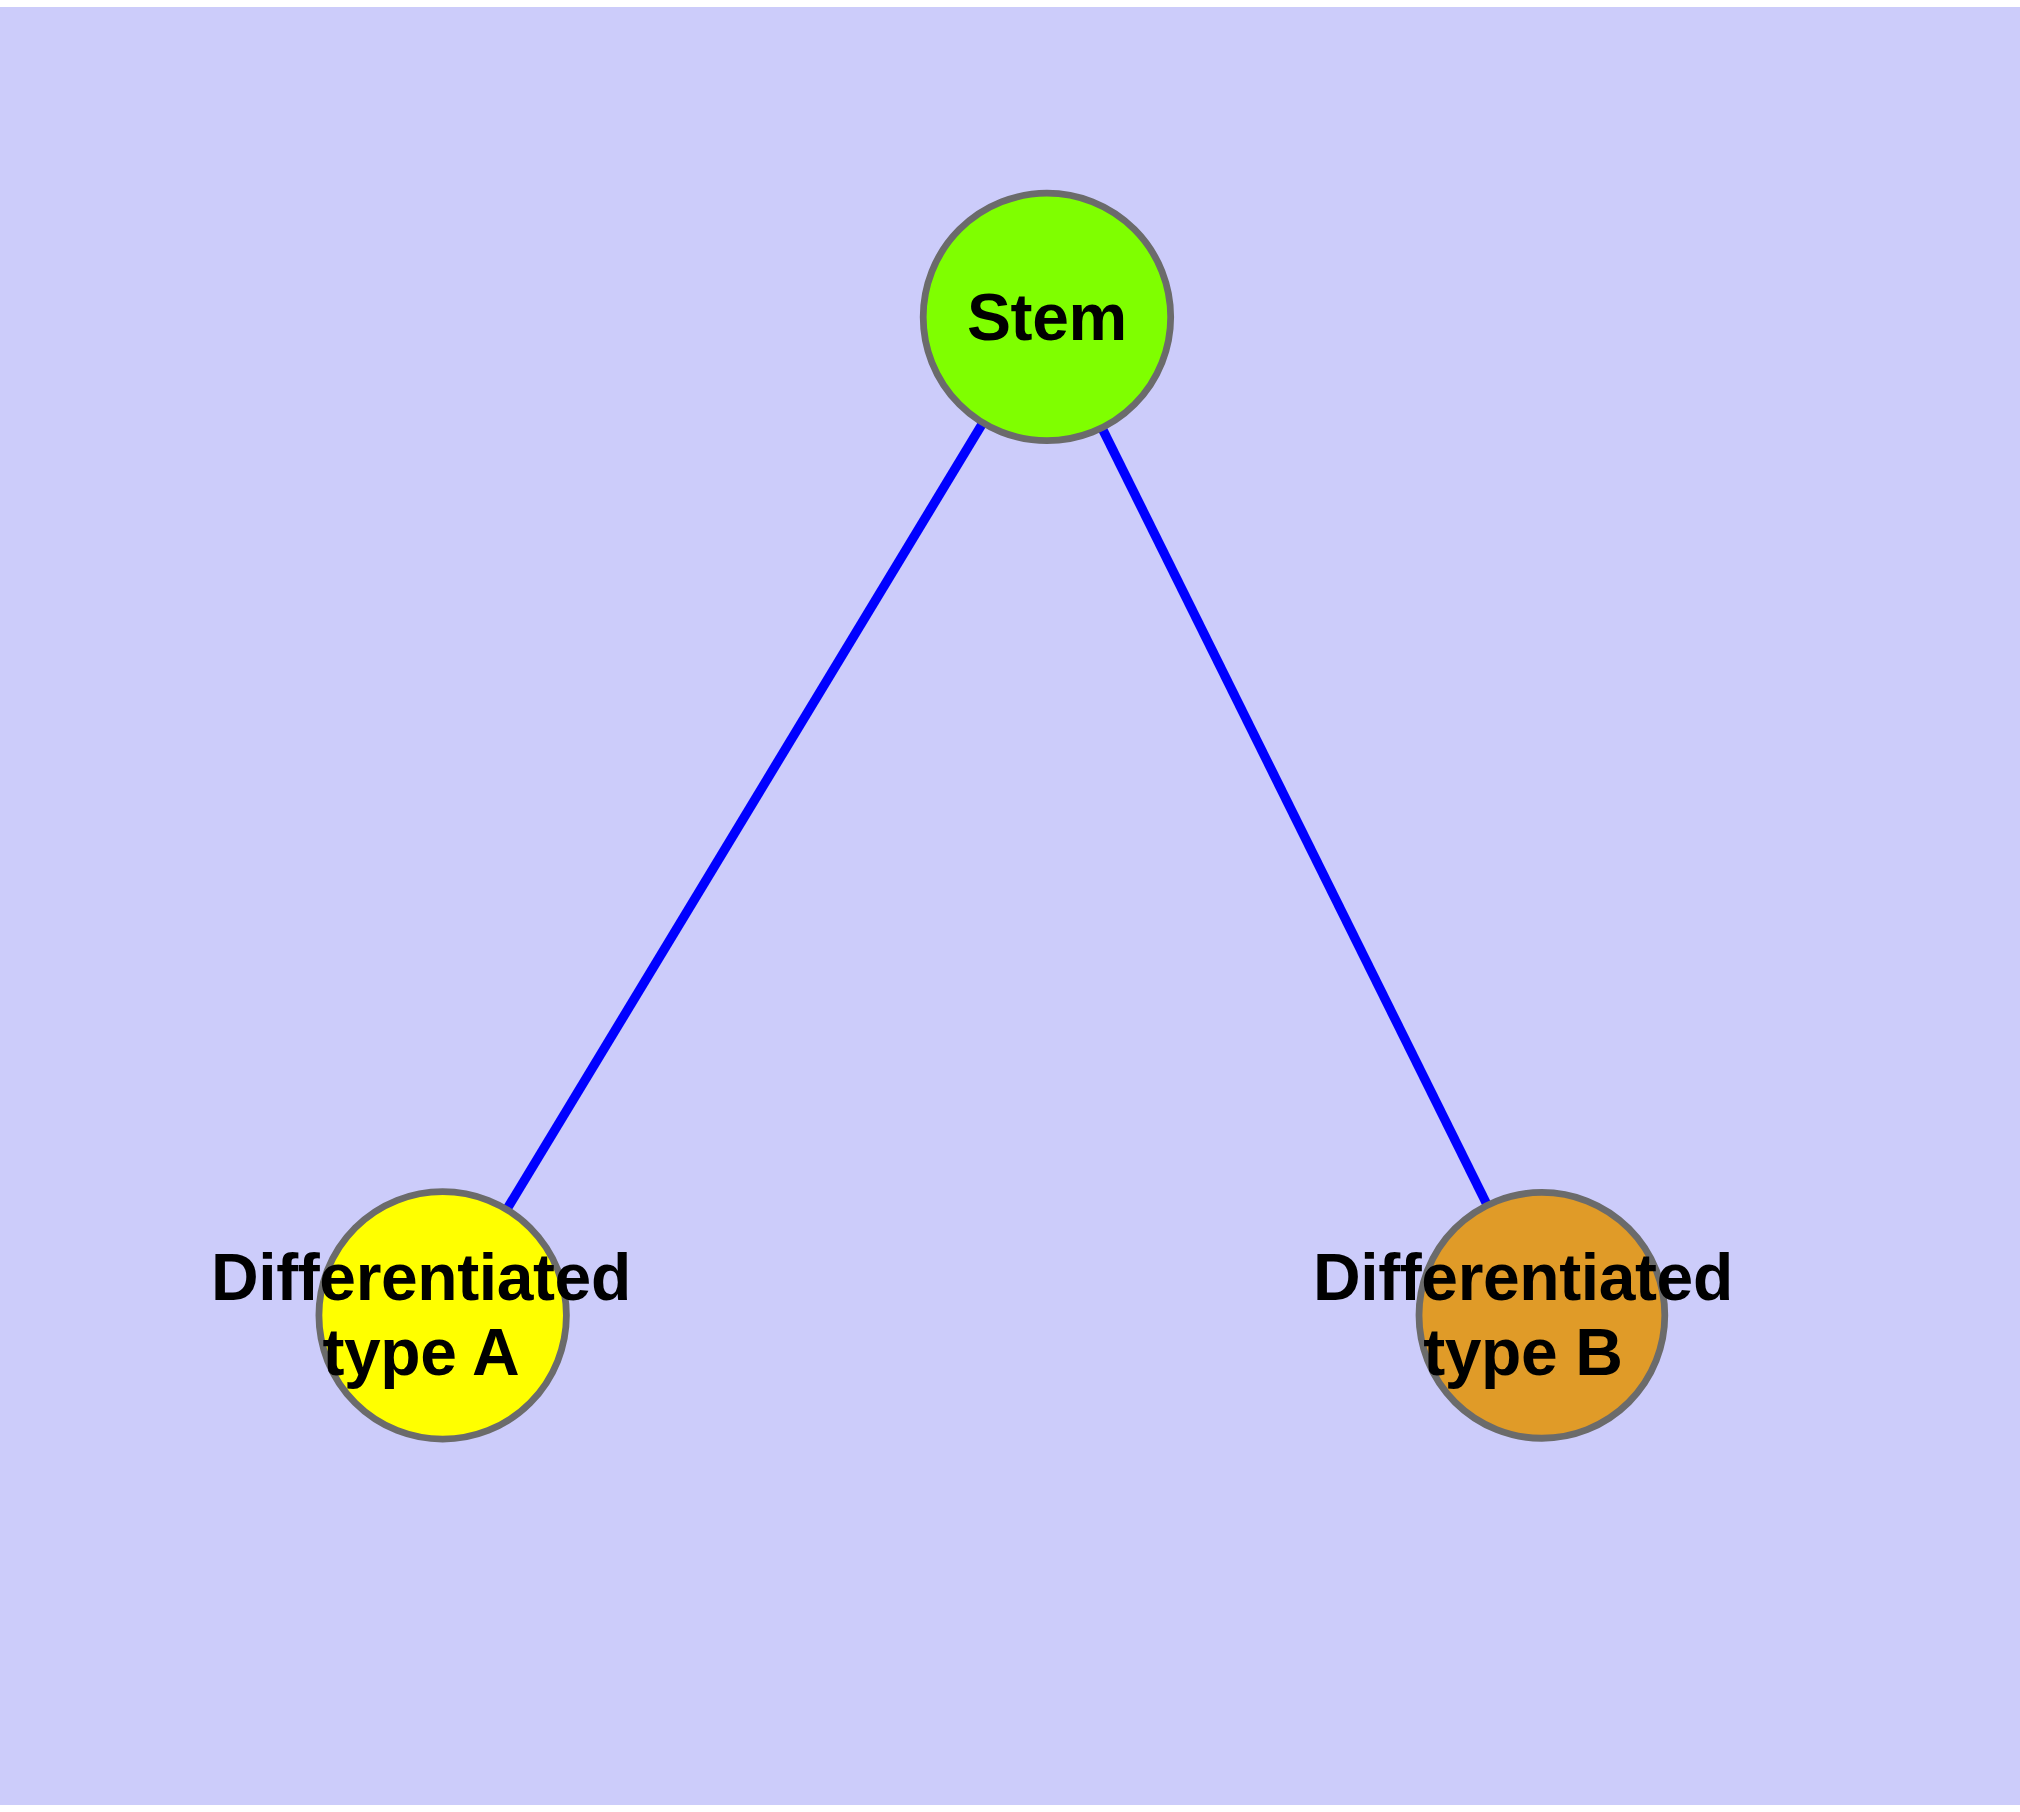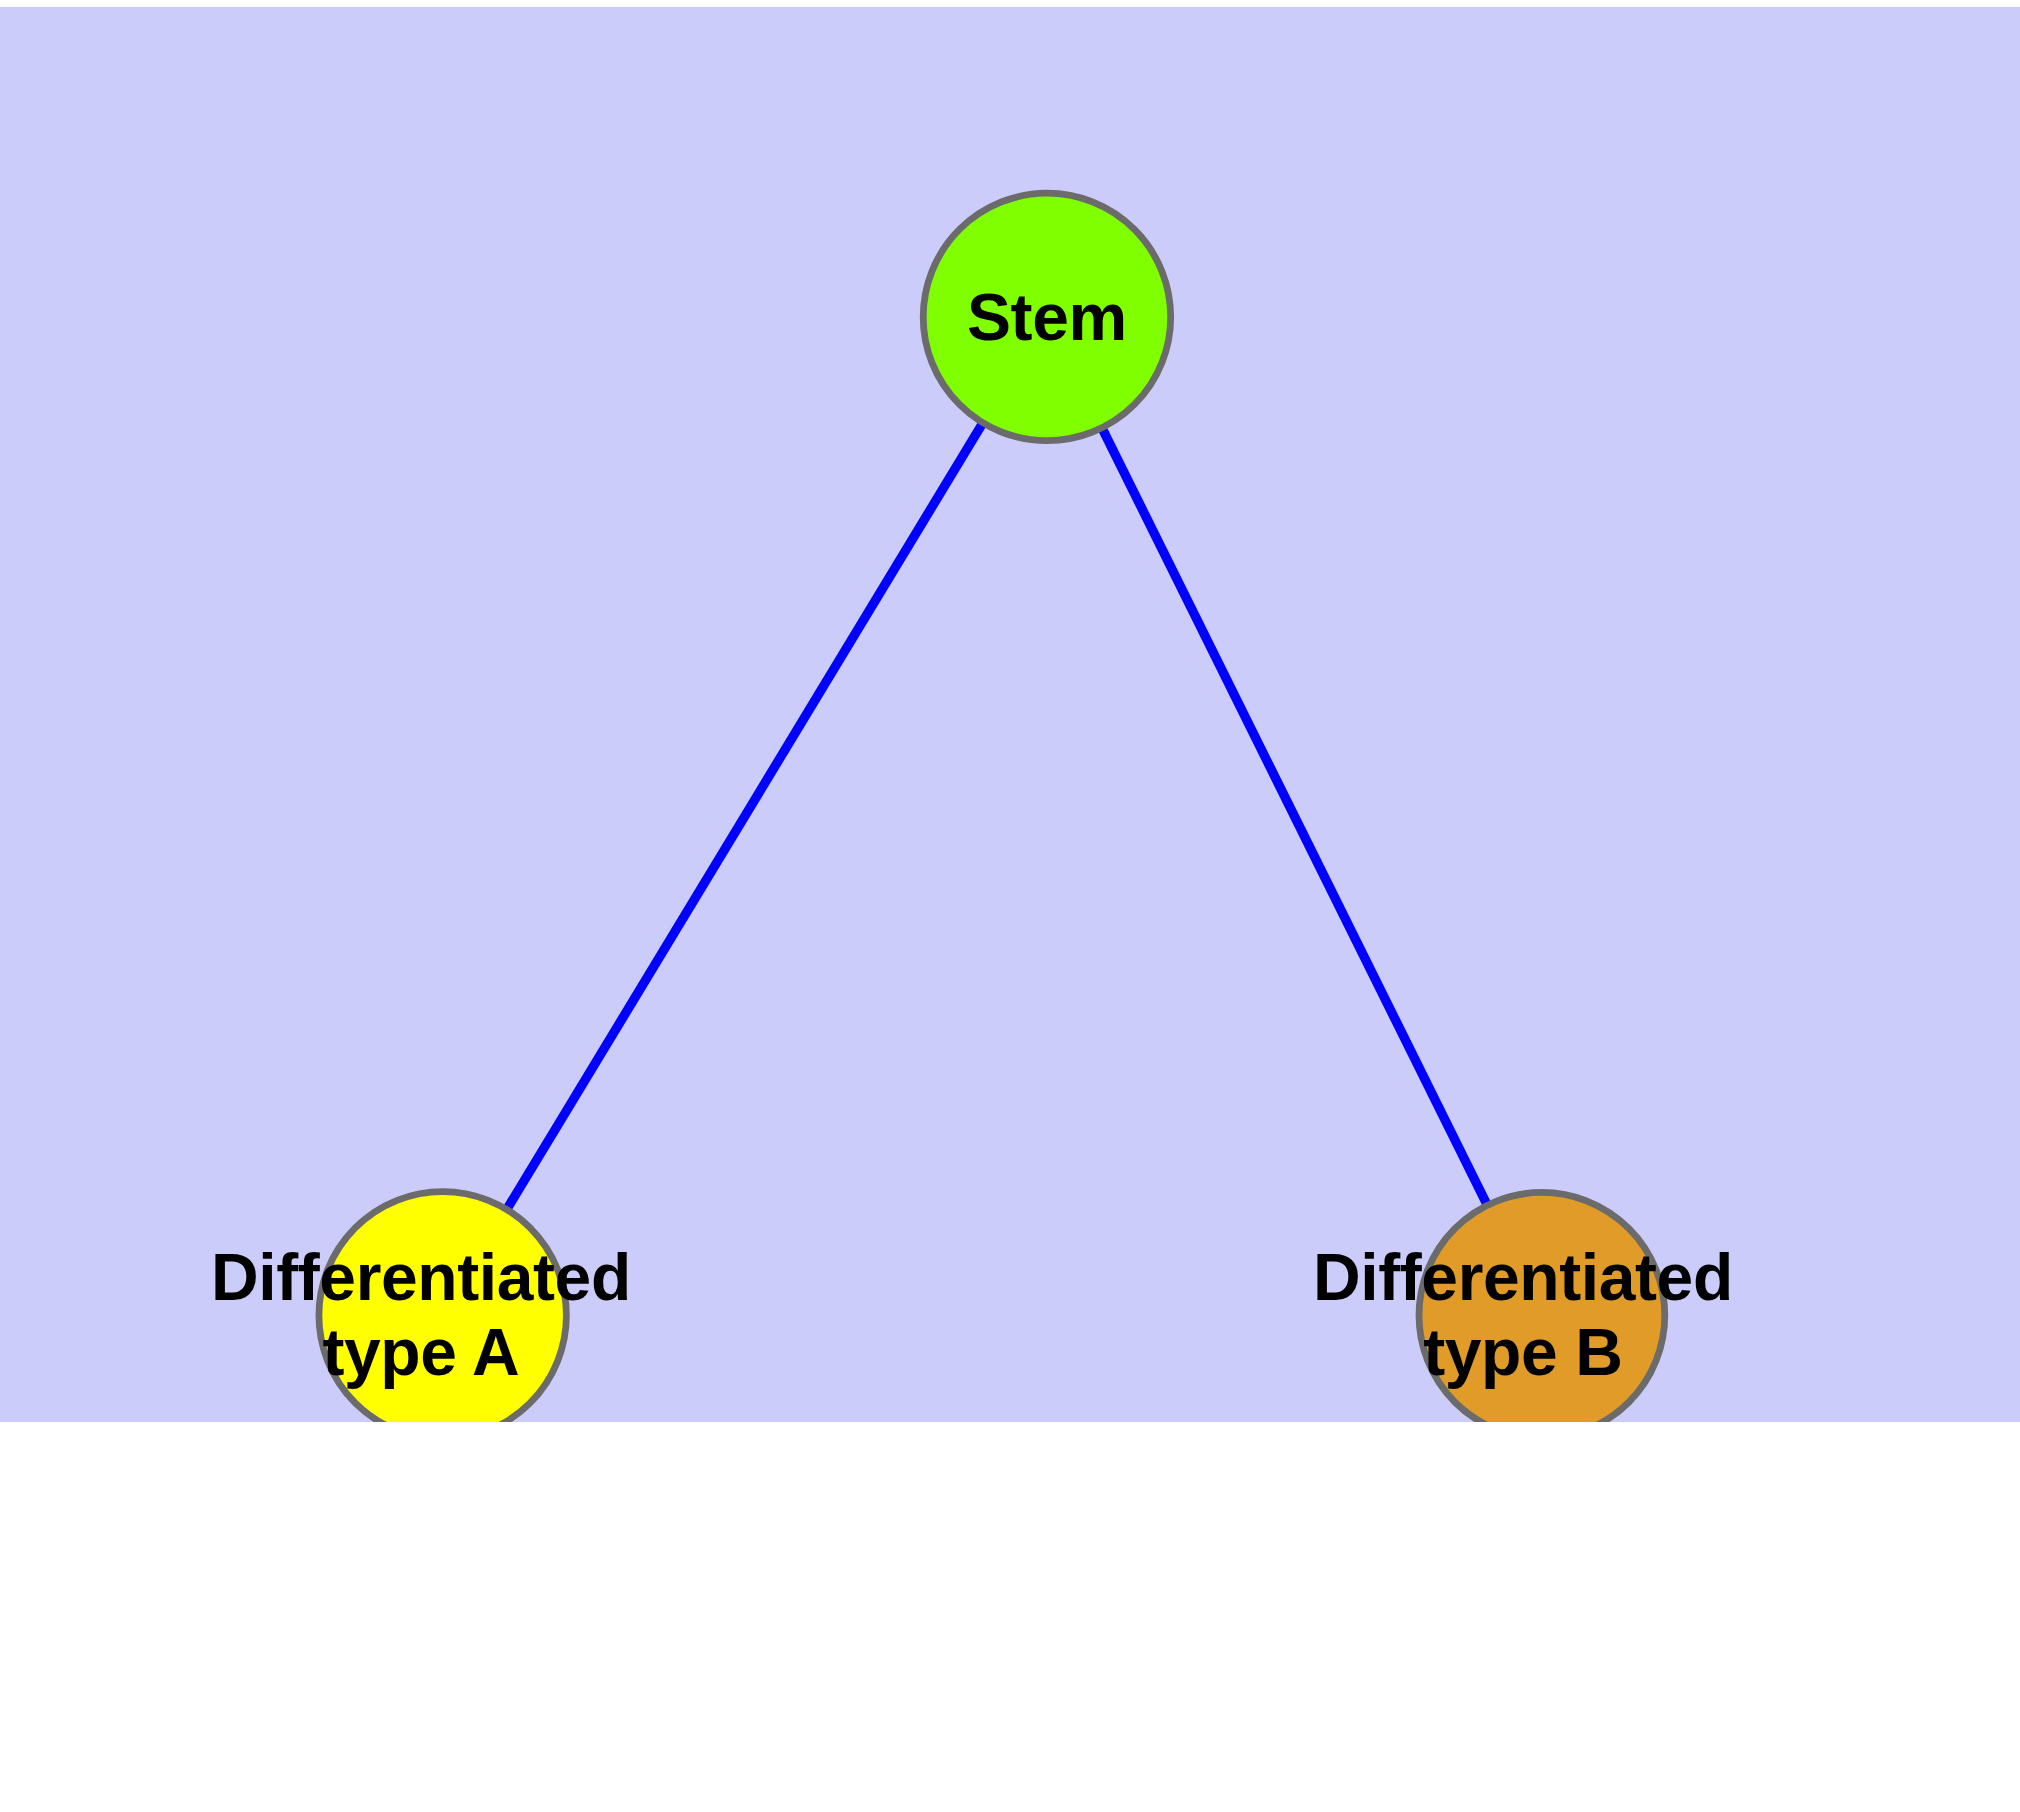--- a/index.html
+++ b/index.html
@@ -39,21 +39,21 @@
     line-height: 1.14;
     text-align: center;
     white-space: pre;
     letter-spacing: -0.4px;
     -webkit-font-smoothing: antialiased;
   }
 </style>
 </head>
 <body>
 
-<div id="stage" style="width: 2021px; height: 1422px; background: rgb(255, 255, 255);">
+<div id="stage" style="width: 2021px; height: 1812px; background: rgb(255, 255, 255);">
 
   <div id="canvas-bg" style="background: rgb(204, 204, 250);"></div>
 
   <svg id="graph-svg" viewBox="0 0 2384 2138" xmlns="http://www.w3.org/2000/svg">
     <g id="edges-layer">
         <line x1="1160.4364141655687" y1="497.1920113786255" x2="596.5635858344313" y2="1428.8079886213745" stroke="#0000ff" stroke-width="11" stroke-linecap="butt"></line>
         <line x1="1298.9603009791658" y1="503.0158125915367" x2="1755.4838677776338" y2="1423.88013055146" stroke="#0000ff" stroke-width="11" stroke-linecap="butt"></line>
       </g>
     <g id="nodes-layer">
         <circle cx="1235" cy="374" r="146" fill="#7fff00" stroke="#6b6b6b" stroke-width="8"></circle>

